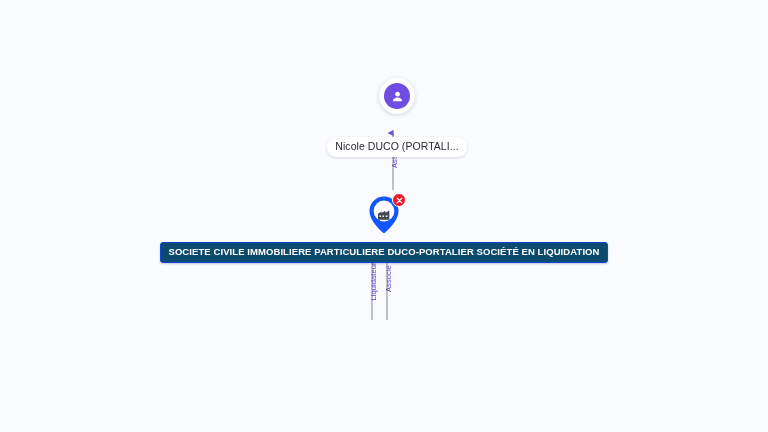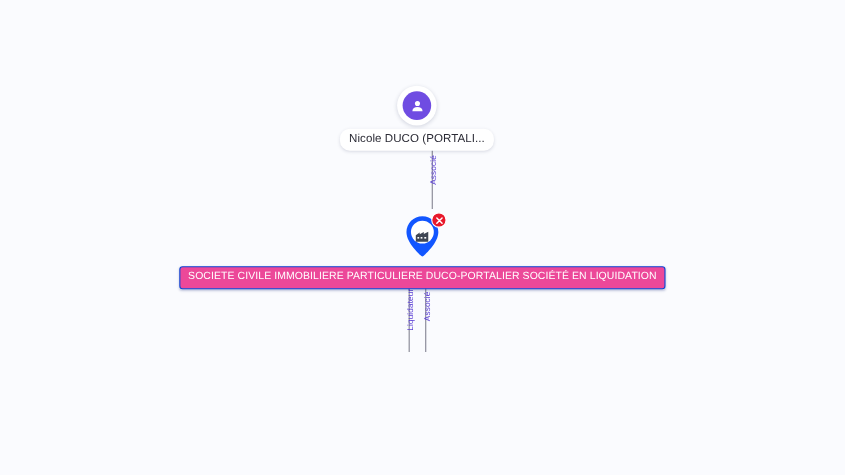--- a/index.html
+++ b/index.html
@@ -110,24 +110,24 @@
     border: 1.5px solid #ffffff;
     display: flex;
     align-items: center;
     justify-content: center;
     box-sizing: border-box;
   }
   .error-badge svg { display: block; }
 
   .company-label {
     margin-top: -1px;
-    background: #ec4899;
+    background: #0c4a6e;
     color: #ffffff;
     font-size: 9.5px;
-    font-weight: normal;
+    font-weight: bold;
     line-height: 12px;
     letter-spacing: 0.08px;
     padding: 3px 7px 4px 7px;
     border-radius: 3px;
     white-space: nowrap;
     border: 1px solid #0d46d6;
     box-shadow: 0 1px 2px rgba(20, 40, 120, 0.25);
   }
 
   
@@ -160,21 +160,21 @@
     <line x1="372" y1="320" x2="372" y2="256" stroke="#8e8e9c" stroke-width="1.1" marker-end="url(#arrowUp)"></line>
     <line x1="387" y1="320" x2="387" y2="252" stroke="#8e8e9c" stroke-width="1.1" marker-end="url(#arrowUp)"></line>
   </svg>
 
   <div class="edge-label rot-up" style="left:372px; top:150px; width:44px; text-align:center;">Associé</div>
 
   <div class="edge-label rot-up" style="left:345px; top:277px; width:56px; text-align:center;">Liquidateur</div>
 
   <div class="edge-label rot-up" style="left:366px; top:274px; width:44px; text-align:center;">Associé</div>
 
-  <div class="person-node" style="left:300px; top:78px; width:158px;">
+  <div class="person-node" style="left:318px; top:78px; width:158px;gap:20px;">
     <div class="avatar-ring">
       <div class="avatar-disc">
         <svg width="15" height="15" viewBox="0 0 24 24" fill="#ffffff">
           <circle cx="12" cy="8.2" r="3.7"></circle>
           <path d="M4.6 19.4c0-4 3.3-6 7.4-6s7.4 2 7.4 6z"></path>
         </svg>
       </div>
     </div>
     <div class="node-label">Nicole DUCO (PORTALI...</div>
   </div>

